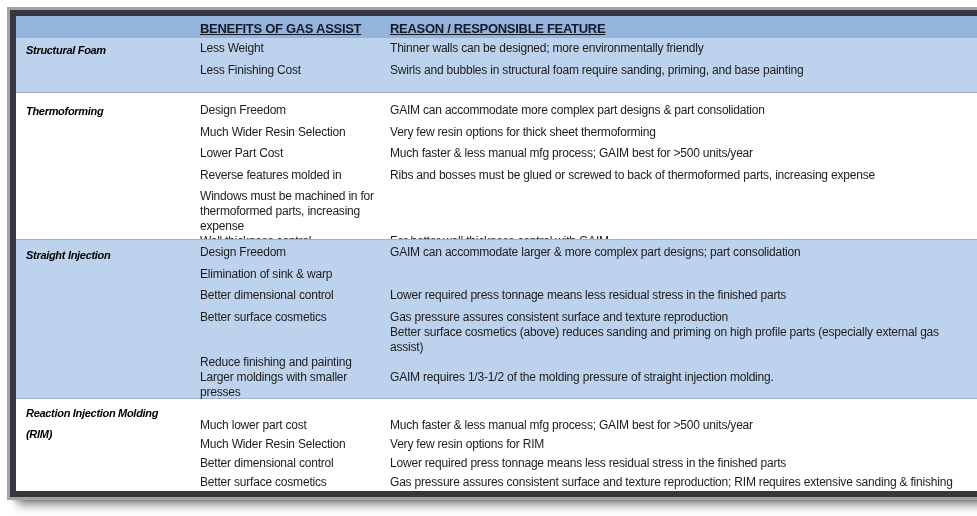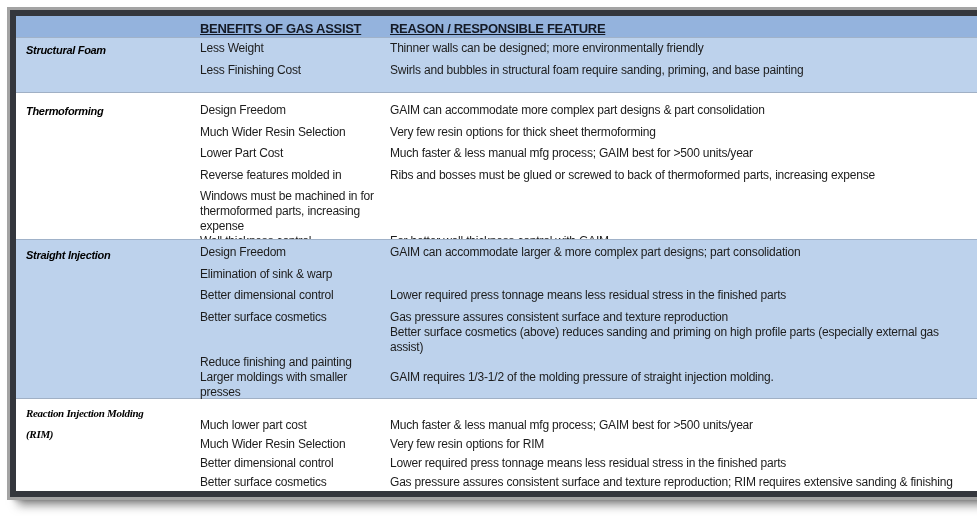--- a/index.html
+++ b/index.html
@@ -50,21 +50,21 @@
   }
   .rows{flex:1;min-width:0;}
   .row{display:grid;grid-template-columns:190px 1fr;align-items:start;min-height:21.5px;}
   .benefit,.reason{
     font-size:12px;line-height:15px;letter-spacing:-0.2px;
     color:var(--body-text);white-space:pre-line;padding-right:6px;
   }
   .band-0 .process-cell{padding-top:3px;} .band-0 .rows{padding-top:4px;}
   .band-1 .process-cell{padding-top:8px;} .band-1 .rows{padding-top:10px;}
   .band-2 .process-cell{padding-top:6px;} .band-2 .rows{padding-top:6px;}
-  .band-3 .process-cell{padding-top:4px;font-family:Liberation Serif, serif;} .band-3 .rows{padding-top:19px;}
+  .band-3 .process-cell{padding-top:4px;} .band-3 .rows{padding-top:19px;}
   .band-3 .row{min-height:19px;}
   .band-3 .benefit,.band-3 .reason{line-height:14px;}
 </style>
 </head>
 <body>
 
 <div class="canvas">
   <div class="frame">
     <div class="header-row">
       <div class="header-spacer"></div>

